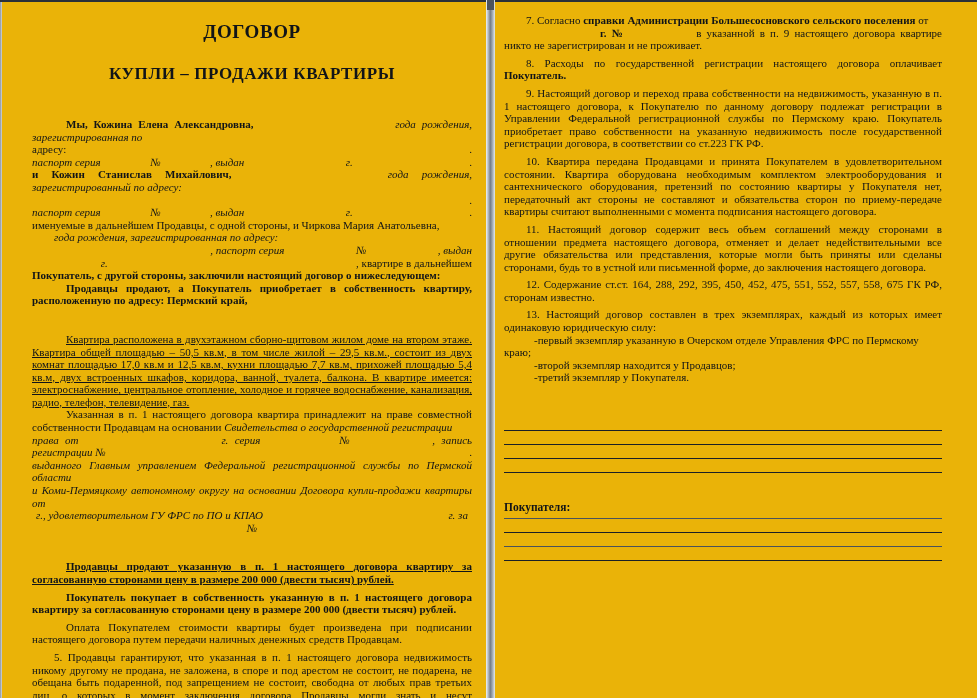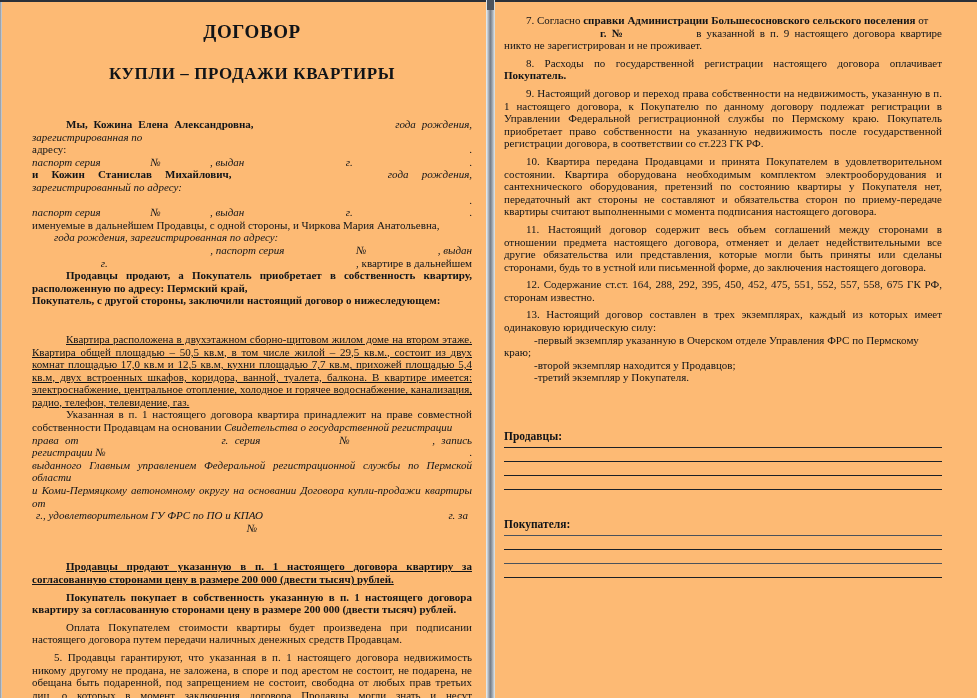--- a/index.html
+++ b/index.html
@@ -4,21 +4,21 @@
 <style>
   html, body {
     margin: 0;
     padding: 0;
     background: #ffffff;
   }
   #screenshot {
     position: relative;
     width: 977px;
     height: 698px;
-    background: #fdba74;
+    background: #eab308;
     overflow: hidden;
     font-family: "Liberation Serif", "DejaVu Serif", serif;
     color: #111418;
   }
   
   .top-rule {
     position: absolute;
     left: 0; top: 0;
     width: 977px; height: 2px;
     background: #2b3038;
@@ -190,25 +190,25 @@
           <span class="sp3"></span>
           <span class="i">№</span>
           <span class="sp3"></span>
           <span class="i">, выдан</span>
         </p>
         <p class="para">
           <span class="sp3"></span>
           <span class="i">г.</span>
           <span style="float:right;">, квартире   в   дальнейшем</span>
         </p>
+        <p class="para">
+          <span class="b">Покупатель, с другой стороны, заключили настоящий договор о нижеследующем:</span>
+        </p>
+
         <p class="para indent b">Продавцы продают, а Покупатель приобретает в собственность квартиру, расположенную по адресу: Пермский край,</p>
-
-        <p class="para">
-          <span class="b">Покупатель, с другой стороны, заключили настоящий договор о нижеследующем:</span>
-        </p>
 
         <p class="para gap-lg indent">Квартира расположена в двухэтажном сборно-щитовом жилом доме на втором этаже. Квартира общей площадью – 50,5 кв.м, в том числе жилой – 29,5 кв.м., состоит из двух комнат площадью 17,0 кв.м и 12,5 кв.м, кухни площадью 7,7 кв.м, прихожей площадью 5,4 кв.м, двух встроенных шкафов, коридора, ванной, туалета, балкона. В квартире имеется: электроснабжение, центральное отопление, холодное и горячее водоснабжение, канализация, радио, телефон, телевидение, газ.</p>
 
         <p class="para indent">
           <span>Указанная в п. 1  настоящего договора квартира принадлежит на праве совместной собственности Продавцам на основании </span><span class="i">Свидетельства о государственной регистрации</span>
         </p>
         <p class="para">
           <span class="i">права от</span>
           <span class="sp5"></span>
           <span class="i">г. серия</span>
@@ -270,21 +270,20 @@
       <p class="para gap indent-sm">12. Содержание ст.ст. 164, 288, 292, 395, 450, 452, 475, 551, 552, 557, 558, 675 ГК РФ, сторонам известно.</p>
 
       <p class="para gap indent-sm">13. Настоящий  договор  составлен  в  трех  экземплярах,  каждый  из  которых  имеет одинаковую юридическую силу:</p>
 
       <p class="subitem">-первый экземпляр указанную в Очерском отделе Управления ФРС по Пермскому краю;</p>
       <p class="subitem">-второй экземпляр находится у Продавцов;</p>
       <p class="subitem">-третий экземпляр у Покупателя.</p>
 
       <div class="sig-section">
 
-        <p class="sig-label">Продавцы:</p>
         <div class="sig-lines">
           <div class="sig-line first"></div>
           <div class="sig-line"></div>
           <div class="sig-line"></div>
           <div class="sig-line"></div>
         </div>
 
         <p class="sig-label">Покупателя:</p>
         <div class="sig-lines">
           <div class="sig-line first soft"></div>

